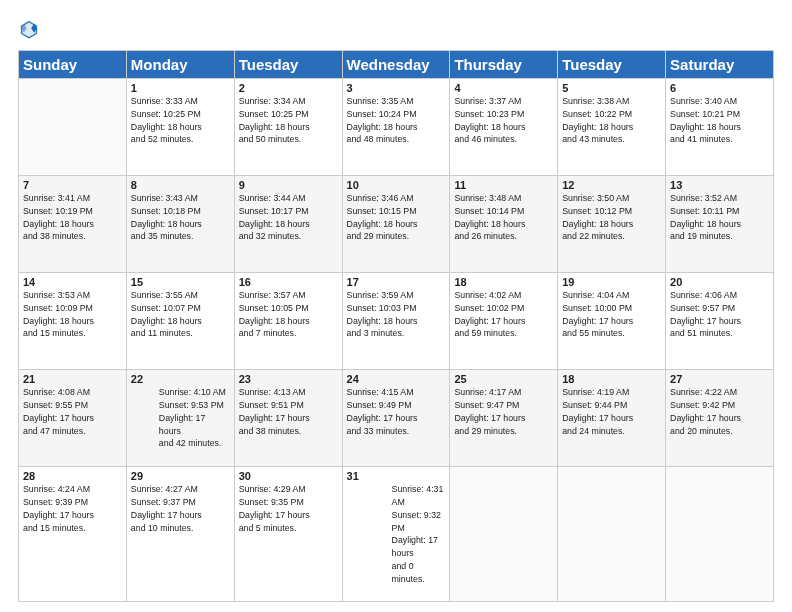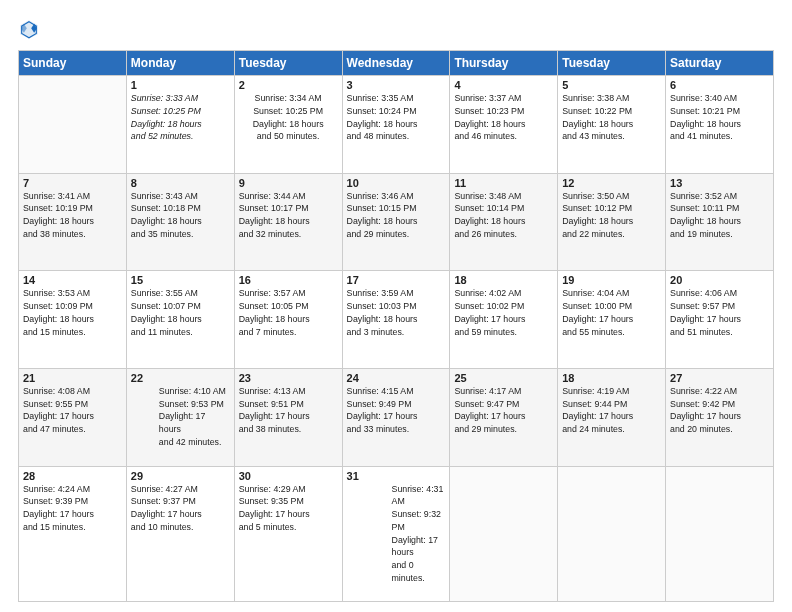--- a/index.html
+++ b/index.html
@@ -54,21 +54,21 @@
     }
     .calendar {
       flex: 1;
       border-collapse: collapse;
       width: 100%;
       table-layout: fixed;
     }
     .calendar th {
       background: #2a6ebb;
       color: #fff;
-      font-size: 12px;
+      font-size: 15px;
       font-weight: bold;
       padding: 5px 4px;
       text-align: left;
       border: 1px solid #ccc;
     }
     .calendar td {
       border: 1px solid #ccc;
       vertical-align: top;
       padding: 3px 4px;
       font-size: 9.2px;
@@ -125,28 +125,28 @@
           <th>Thursday</th>
           <th>Tuesday</th>
           <th>Saturday</th>
         </tr>
     </thead>
     <tbody id="calendar-body">
     <tr>
           <td class="empty"></td>
           <td>
             <span class="day-num">1</span>
-            <div class="day-info" style="white-space: pre-line; font-style: italic;">Sunrise: 3:33 AM
+            <div class="day-info" style="white-space: pre-line;">Sunrise: 3:33 AM
 Sunset: 10:25 PM
 Daylight: 18 hours
 and 52 minutes.</div>
           </td>
           <td>
             <span class="day-num">2</span>
-            <div class="day-info" style="white-space: pre-line; text-align: center;">Sunrise: 3:34 AM
+            <div class="day-info" style="white-space: pre-line;">Sunrise: 3:34 AM
 Sunset: 10:25 PM
 Daylight: 18 hours
 and 50 minutes.</div>
           </td>
           <td>
             <span class="day-num">3</span>
             <div class="day-info" style="white-space: pre-line;">Sunrise: 3:35 AM
 Sunset: 10:24 PM
 Daylight: 18 hours
 and 48 minutes.</div>

